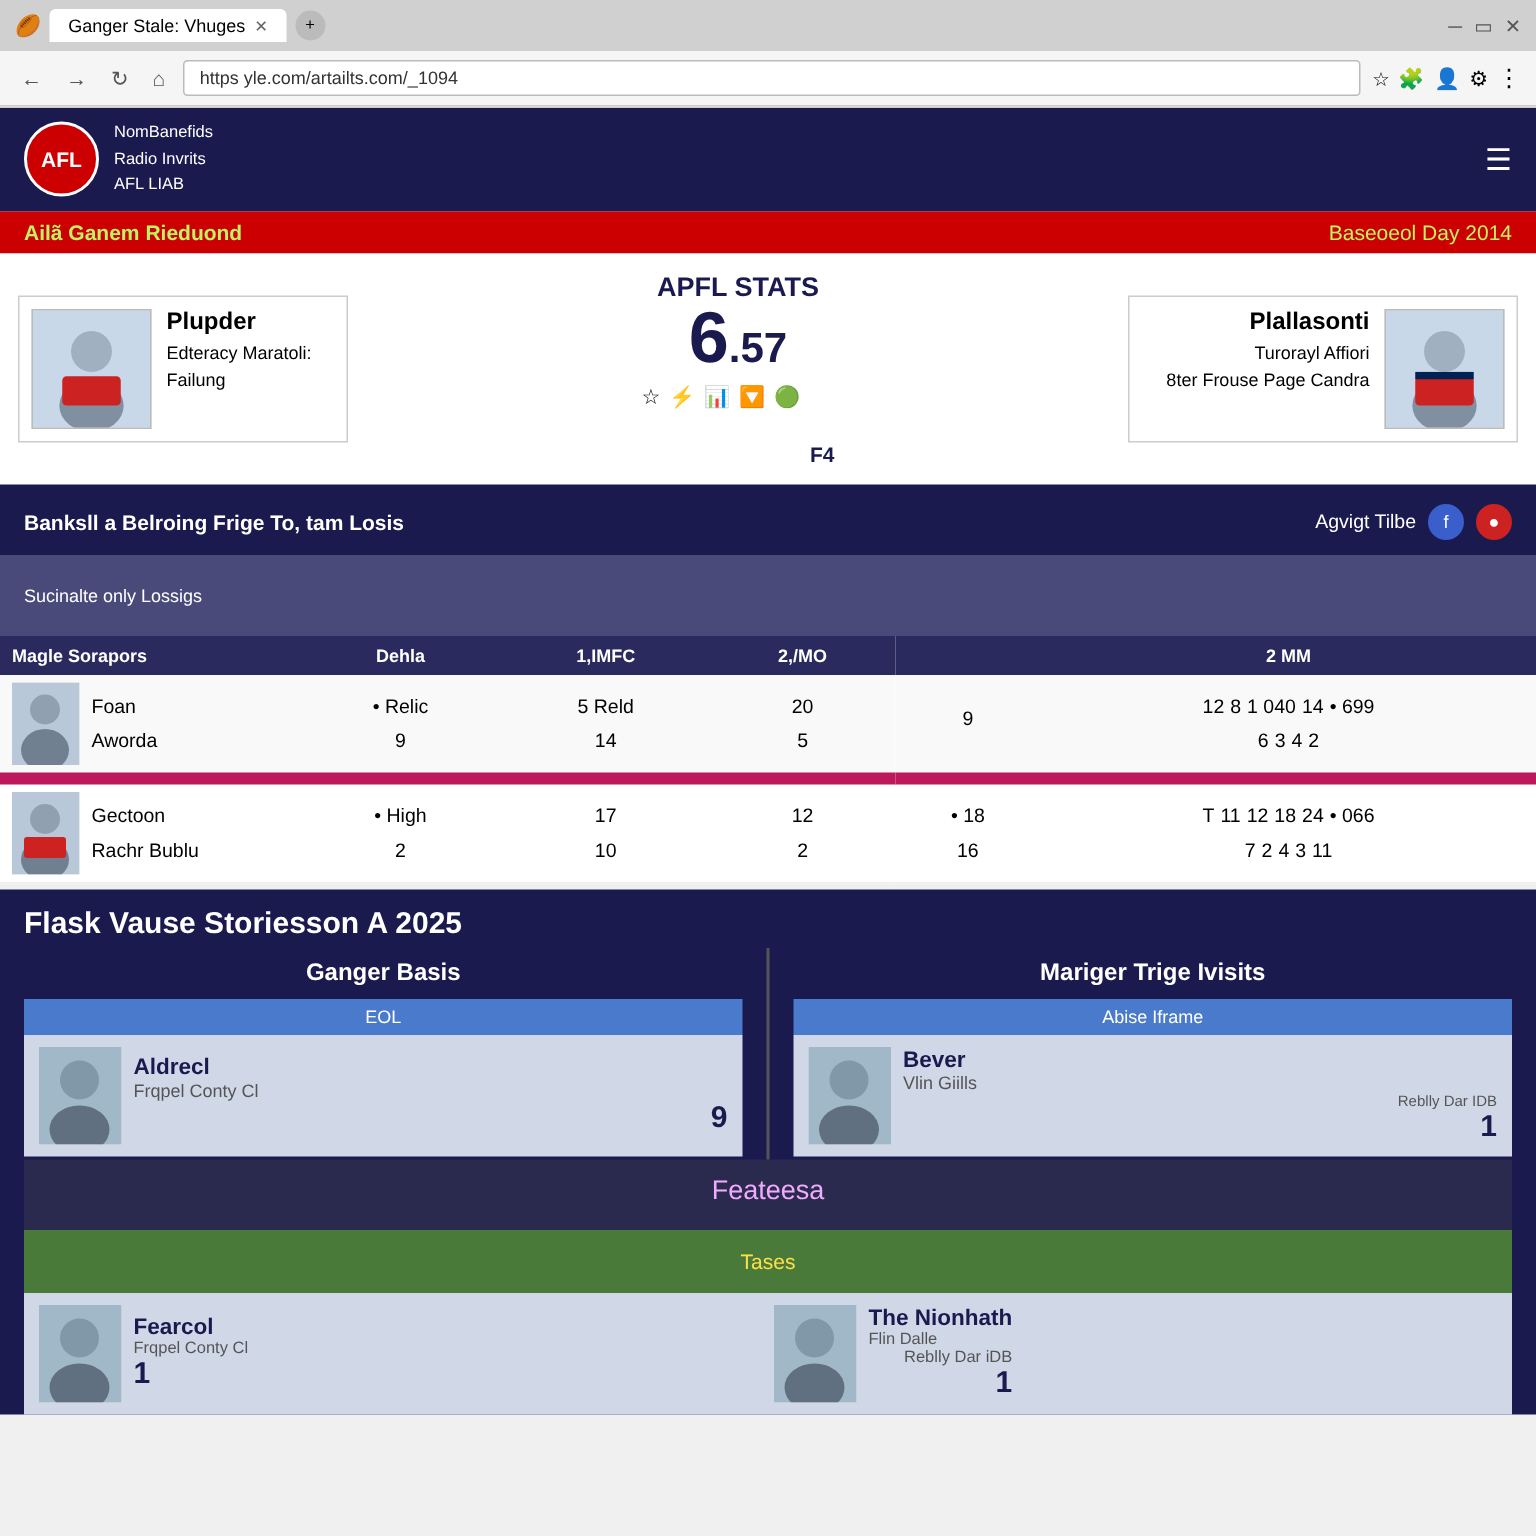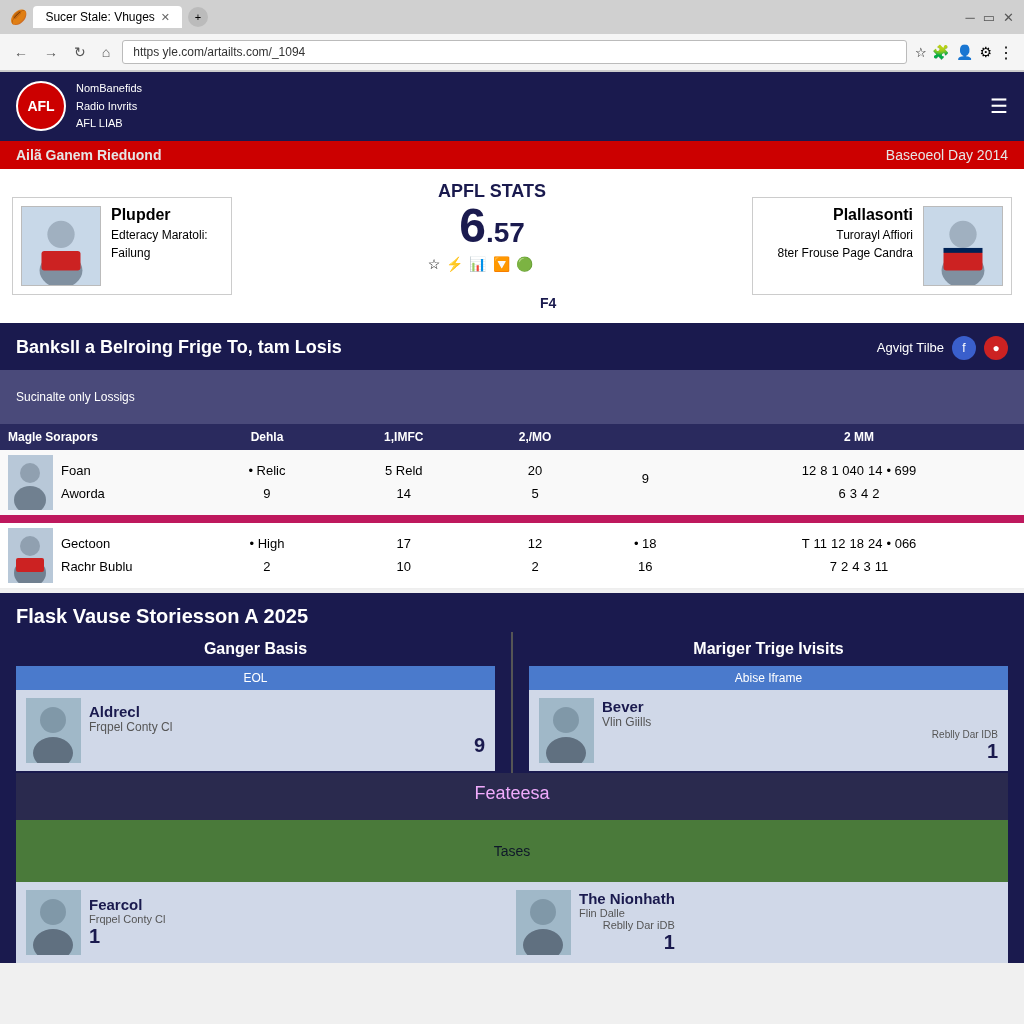--- a/index.html
+++ b/index.html
@@ -16,21 +16,21 @@
     .nav-icons { display: flex; gap: 6px; align-items: center; }
 
     
     .afl-header { background: #1a1a4e; color: white; padding: 8px 16px; display: flex; align-items: center; justify-content: space-between; }
     .afl-logo { background: #cc0000; border-radius: 50%; width: 50px; height: 50px; display: flex; align-items: center; justify-content: center; font-weight: bold; font-size: 14px; color: white; margin-right: 10px; border: 2px solid white; }
     .afl-nav-text { font-size: 11px; line-height: 1.6; }
     .hamburger { font-size: 20px; cursor: pointer; color: white; }
     .afl-header-left { display: flex; align-items: center; }
 
     
-    .red-title-bar { background: #cc0000; color: #e5e5e5; padding: 6px 16px; display: flex; justify-content: space-between; align-items: center; font-size: 14px; }
+    .red-title-bar { background: #cc0000; color: #bef264; padding: 6px 16px; display: flex; justify-content: space-between; align-items: center; font-size: 14px; }
 
     
     .player-header { background: white; padding: 12px; display: flex; align-items: center; gap: 16px; border-bottom: 3px solid #1a1a4e; }
     .player-card-left { display: flex; gap: 10px; border: 1px solid #ccc; padding: 8px; min-width: 220px; }
     .player-photo { width: 80px; height: 80px; background: #ddd; border: 1px solid #bbb; overflow: hidden; display: flex; align-items: center; justify-content: center; font-size: 10px; color: #888; }
     .player-info { flex: 1; }
     .player-name { font-weight: bold; font-size: 16px; }
     .player-detail { font-size: 12px; color: #000000; margin-top: 4px; }
 
     
@@ -38,21 +38,21 @@
     .stats-label { font-size: 18px; font-weight: bold; color: #1a1a4e; }
     .stats-number { font-size: 48px; font-weight: bold; color: #1a1a4e; line-height: 1; }
     .stats-icons { display: flex; justify-content: center; gap: 6px; margin-top: 6px; font-size: 14px; }
 
     
     .player-card-right { display: flex; gap: 10px; border: 1px solid #ccc; padding: 8px; min-width: 260px; }
     .player-card-right .player-info { text-align: right; }
 
     
     .section-header { background: #1a1a4e; color: white; padding: 10px 16px; display: flex; justify-content: space-between; align-items: center; }
-    .section-title { font-size: 18px; font-weight: bold; }
+    .section-title { font-size: 14px; font-weight: bold; }
     .section-sub { background: #4a4a7a; color: white; padding: 20px 16px; font-size: 12px; }
 
     
     .stats-table-container { background: white; }
     .stats-table { width: 100%; border-collapse: collapse; }
     .stats-table th { background: #2a2a5e; color: white; padding: 6px 8px; text-align: center; font-size: 12px; }
     .stats-table th:first-child { text-align: left; }
     .stats-table td { padding: 5px 8px; text-align: center; font-size: 13px; border-bottom: 1px solid #eee; }
     .stats-table td:first-child { text-align: left; }
     .stats-table tr:nth-child(odd) { background: #f9f9f9; }
@@ -75,36 +75,36 @@
     .comp-player-photo { width: 55px; height: 65px; background: #ccc; overflow: hidden; }
     .comp-player-info { flex: 1; }
     .comp-player-name { font-weight: bold; color: #1a1a4e; font-size: 15px; }
     .comp-detail { color: #555; font-size: 12px; }
     .comp-value { font-weight: bold; color: #1a1a4e; font-size: 20px; text-align: right; }
     .comp-value-label { font-size: 10px; color: #555; text-align: right; }
 
     
     .features-section { background: #2a2a4e; color: #f0abfc; padding: 10px 16px; text-align: center; }
     .features-title { font-size: 18px; margin-bottom: 6px; }
-    .tases-header { background: #4a7a3a; color: #0f172a; text-align: center; padding: 23px; font-size: 14px; }
+    .tases-header { background: #4a7a3a; color: #fde047; text-align: center; padding: 13px; font-size: 14px; }
 
     .feat-row { background: #d0d8e8; display: flex; align-items: center; padding: 8px 10px; gap: 8px; margin-bottom: 2px; }
     .feat-left { flex: 1; display: flex; align-items: center; gap: 8px; }
     .feat-right { flex: 1; display: flex; align-items: center; gap: 8px; }
     .feat-player-photo { width: 55px; height: 65px; background: #ccc; overflow: hidden; }
   </style>
 </head>
 <body>
 
 <div class="browser-chrome">
   <div class="title-bar">
     <div style="display:flex;align-items:center;gap:6px;">
       <span style="font-size:14px;">🏉</span>
       <div class="tab">
-        <span>Sucer Stale: Vhuges</span>
+        <span>Ganger Stale: Vhuges</span>
         <span class="tab-close">✕</span>
       </div>
       <span style="width:20px;height:20px;background:#bbb;border-radius:50%;display:inline-block;font-size:11px;line-height:20px;text-align:center;cursor:pointer;">+</span>
     </div>
     <div style="display:flex;gap:8px;margin-left:auto;">
       <button style="background:none;border:none;font-size:13px;cursor:pointer;color:#555;">─</button>
       <button style="background:none;border:none;font-size:13px;cursor:pointer;color:#555;">▭</button>
       <button style="background:none;border:none;font-size:13px;cursor:pointer;color:#555;">✕</button>
     </div>
   </div>

